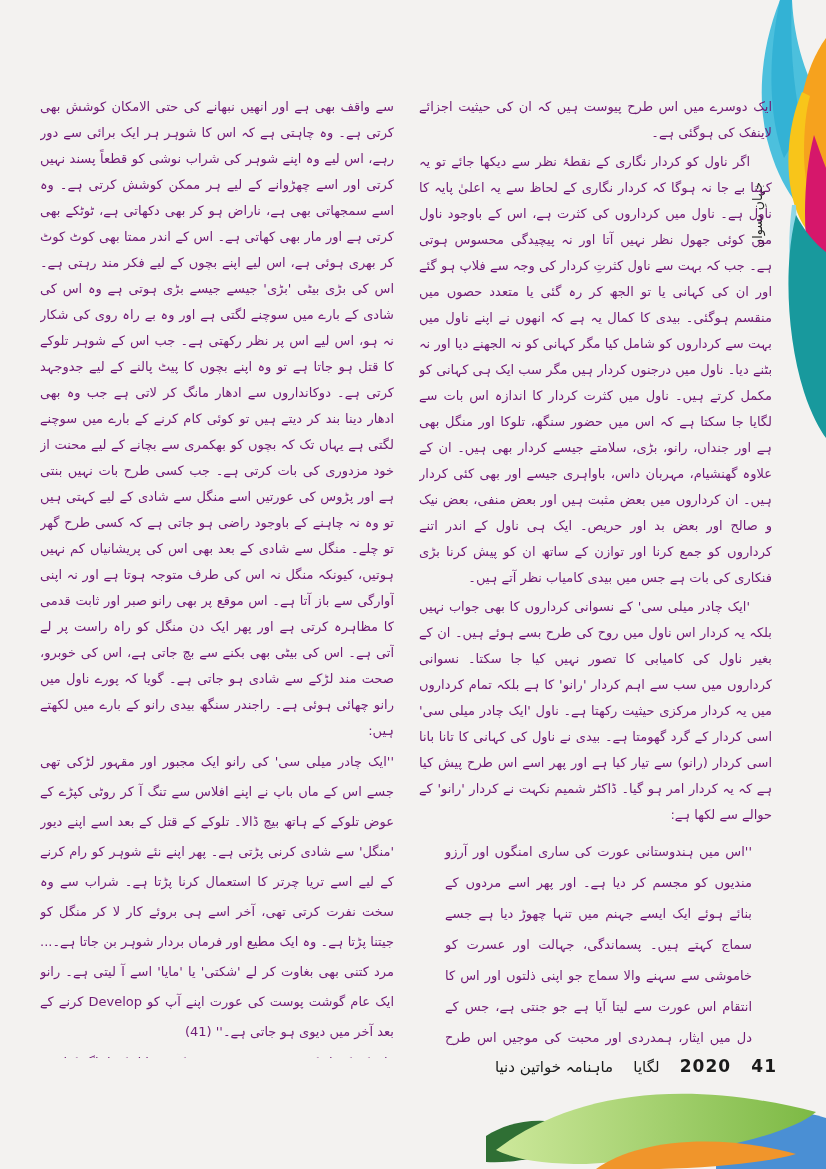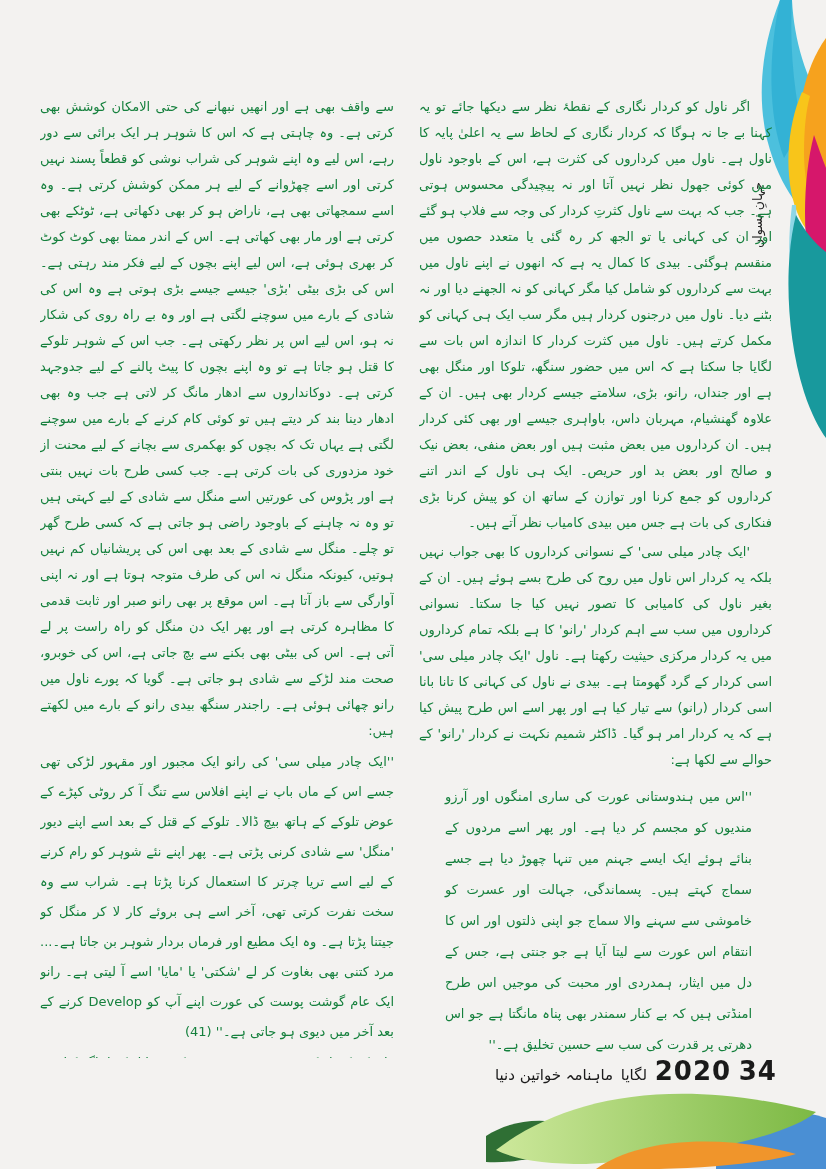--- a/index.html
+++ b/index.html
@@ -7,21 +7,21 @@
     width:826px;height:1169px;position:relative;overflow:hidden;
     background:#f3f2f0;
     font-family:"DejaVu Sans",sans-serif;
     color:#1a1a1a;
   }
   .page{position:absolute;inset:0;}
   
   .col{
     position:absolute;top:94px;height:964px;overflow:hidden;
     direction:rtl;text-align:justify;
-    font-size:13px;line-height:26px;color:#15803d;
+    font-size:13px;line-height:26px;color:#701a75;
   }
   .col-left{left:40px;width:354px;}
   .col-right{left:419px;width:353px;}
   .col p{margin:0 0 3px 0;}
   .col p.indent{text-indent:22px;}
   .quote{
     margin:8px 34px 8px 38px;
     line-height:30px;
     text-align:justify;
   }
@@ -34,21 +34,21 @@
     direction:rtl;text-align:center;
     font-size:12.5px;color:#222;letter-spacing:.5px;white-space:nowrap;
   }
   
   .footer{
     position:absolute;left:495px;top:1056px;width:282px;height:32px;
     display:flex;direction:ltr;align-items:baseline;justify-content:space-between;
     gap:0;white-space:nowrap;
   }
   .footer .urdu{font-size:15px;direction:rtl;}
-  .footer .num{font-size:26px;font-weight:bold;letter-spacing:1px;}
+  .footer .num{font-size:17px;font-weight:bold;letter-spacing:1px;}
   
   .ribbon-top-right{position:absolute;right:0;top:0;width:82px;height:445px;}
   .leaves-bottom-right{position:absolute;right:0;bottom:0;width:340px;height:95px;}
   svg{display:block;width:100%;height:100%;}
 </style>
 </head>
 <body>
 
 <div class="page">
 
@@ -60,40 +60,41 @@
       <path d="M58,92 C42,128 40,178 53,212 C60,230 72,242 82,248 L82,228 C68,214 60,184 60,152 C60,130 62,110 66,96 Z" fill="#f8c51a"></path>
       <path d="M48,205 C44,238 44,268 50,298 L60,268 C56,248 52,226 52,205 Z" fill="#8ed6e6"></path>
       <path d="M70,135 C58,180 58,245 70,290 C74,303 79,312 82,316 L82,168 C78,158 74,146 70,135 Z" fill="#d6176b"></path>
       <path d="M52,215 C40,262 42,335 60,392 C67,414 76,430 82,438 L82,252 C70,243 60,230 52,215 Z" fill="#18999d"></path>
     </svg>
   </div>
 
   <div class="side-label">جہانِ نسواں</div>
 
   <div class="col col-right">
+    <p>ایک دوسرے میں اس طرح پیوست ہیں کہ ان کی حیثیت اجزائے لاینفک کی ہوگئی ہے۔</p>
     <p class="indent">اگر ناول کو کردار نگاری کے نقطۂ نظر سے دیکھا جائے تو یہ کہنا بے جا نہ ہوگا کہ کردار نگاری کے لحاظ سے یہ اعلیٰ پایہ کا ناول ہے۔ ناول میں کرداروں کی کثرت ہے، اس کے باوجود ناول میں کوئی جھول نظر نہیں آتا اور نہ پیچیدگی محسوس ہوتی ہے۔ جب کہ بہت سے ناول کثرتِ کردار کی وجہ سے فلاپ ہو گئے اور ان کی کہانی یا تو الجھ کر رہ گئی یا متعدد حصوں میں منقسم ہوگئی۔ بیدی کا کمال یہ ہے کہ انھوں نے اپنے ناول میں بہت سے کرداروں کو شامل کیا مگر کہانی کو نہ الجھنے دیا اور نہ بٹنے دیا۔ ناول میں درجنوں کردار ہیں مگر سب ایک ہی کہانی کو مکمل کرتے ہیں۔ ناول میں کثرت کردار کا اندازہ اس بات سے لگایا جا سکتا ہے کہ اس میں حضور سنگھ، تلوکا اور منگل بھی ہے اور جنداں، رانو، بڑی، سلامتے جیسے کردار بھی ہیں۔ ان کے علاوہ گھنشیام، مہربان داس، باواہری جیسے اور بھی کئی کردار ہیں۔ ان کرداروں میں بعض مثبت ہیں اور بعض منفی، بعض نیک و صالح اور بعض بد اور حریص۔ ایک ہی ناول کے اندر اتنے کرداروں کو جمع کرنا اور توازن کے ساتھ ان کو پیش کرنا بڑی فنکاری کی بات ہے جس میں بیدی کامیاب نظر آتے ہیں۔</p>
     <p class="indent">'ایک چادر میلی سی' کے نسوانی کرداروں کا بھی جواب نہیں بلکہ یہ کردار اس ناول میں روح کی طرح بسے ہوئے ہیں۔ ان کے بغیر ناول کی کامیابی کا تصور نہیں کیا جا سکتا۔ نسوانی کرداروں میں سب سے اہم کردار 'رانو' کا ہے بلکہ تمام کرداروں میں یہ کردار مرکزی حیثیت رکھتا ہے۔ ناول 'ایک چادر میلی سی' اسی کردار کے گرد گھومتا ہے۔ بیدی نے ناول کی کہانی کا تانا بانا اسی کردار (رانو) سے تیار کیا ہے اور پھر اسے اس طرح پیش کیا ہے کہ یہ کردار امر ہو گیا۔ ڈاکٹر شمیم نکہت نے کردار 'رانو' کے حوالے سے لکھا ہے:</p>
     <p class="quote">''اس میں ہندوستانی عورت کی ساری امنگوں اور آرزو مندیوں کو مجسم کر دیا ہے۔ اور پھر اسے مردوں کے بنائے ہوئے ایک ایسے جہنم میں تنہا چھوڑ دیا ہے جسے سماج کہتے ہیں۔ پسماندگی، جہالت اور عسرت کو خاموشی سے سہنے والا سماج جو اپنی ذلتوں اور اس کا انتقام اس عورت سے لیتا آیا ہے جو جنتی ہے، جس کے دل میں ایثار، ہمدردی اور محبت کی موجیں اس طرح امنڈتی ہیں کہ بے کنار سمندر بھی پناہ مانگتا ہے جو اس دھرتی پر قدرت کی سب سے حسین تخلیق ہے۔''</p>
 
   </div>
 
   <div class="col col-left">
     <p>سے واقف بھی ہے اور انھیں نبھانے کی حتی الامکان کوشش بھی کرتی ہے۔ وہ چاہتی ہے کہ اس کا شوہر ہر ایک برائی سے دور رہے، اس لیے وہ اپنے شوہر کی شراب نوشی کو قطعاً پسند نہیں کرتی اور اسے چھڑوانے کے لیے ہر ممکن کوشش کرتی ہے۔ وہ اسے سمجھاتی بھی ہے، ناراض ہو کر بھی دکھاتی ہے، ٹوٹکے بھی کرتی ہے اور مار بھی کھاتی ہے۔ اس کے اندر ممتا بھی کوٹ کوٹ کر بھری ہوئی ہے، اس لیے اپنے بچوں کے لیے فکر مند رہتی ہے۔ اس کی بڑی بیٹی 'بڑی' جیسے جیسے بڑی ہوتی ہے وہ اس کی شادی کے بارے میں سوچنے لگتی ہے اور وہ بے راہ روی کی شکار نہ ہو، اس لیے اس پر نظر رکھتی ہے۔ جب اس کے شوہر تلوکے کا قتل ہو جاتا ہے تو وہ اپنے بچوں کا پیٹ پالنے کے لیے جدوجہد کرتی ہے۔ دوکانداروں سے ادھار مانگ کر لاتی ہے جب وہ بھی ادھار دینا بند کر دیتے ہیں تو کوئی کام کرنے کے بارے میں سوچنے لگتی ہے یہاں تک کہ بچوں کو بھکمری سے بچانے کے لیے محنت از خود مزدوری کی بات کرتی ہے۔ جب کسی طرح بات نہیں بنتی ہے اور پڑوس کی عورتیں اسے منگل سے شادی کے لیے کہتی ہیں تو وہ نہ چاہنے کے باوجود راضی ہو جاتی ہے کہ کسی طرح گھر تو چلے۔ منگل سے شادی کے بعد بھی اس کی پریشانیاں کم نہیں ہوتیں، کیونکہ منگل نہ اس کی طرف متوجہ ہوتا ہے اور نہ اپنی آوارگی سے باز آتا ہے۔ اس موقع پر بھی رانو صبر اور ثابت قدمی کا مظاہرہ کرتی ہے اور پھر ایک دن منگل کو راہ راست پر لے آتی ہے۔ اس کی بیٹی بھی بکنے سے بچ جاتی ہے، اس کی خوبرو، صحت مند لڑکے سے شادی ہو جاتی ہے۔ گویا کہ پورے ناول میں رانو چھائی ہوئی ہے۔ راجندر سنگھ بیدی رانو کے بارے میں لکھتے ہیں:</p>
     <p class="quote">
       <span>''ایک چادر میلی سی' کی رانو ایک مجبور اور مقہور لڑکی تھی جسے اس کے ماں باپ نے اپنے افلاس سے تنگ آ کر روٹی کپڑے کے عوض تلوکے کے ہاتھ بیچ ڈالا۔ تلوکے کے قتل کے بعد اسے اپنے دیور 'منگل' سے شادی کرنی پڑتی ہے۔ پھر اپنے نئے شوہر کو رام کرنے کے لیے اسے تریا چرتر کا استعمال کرنا پڑتا ہے۔ شراب سے وہ سخت نفرت کرتی تھی، آخر اسے ہی بروئے کار لا کر منگل کو جیتنا پڑتا ہے۔ وہ ایک مطیع اور فرماں بردار شوہر بن جاتا ہے۔... مرد کتنی بھی بغاوت کر لے 'شکتی' یا 'مایا' اسے آ لیتی ہے۔ رانو ایک عام گوشت پوست کی عورت اپنے آپ کو Develop کرنے کے بعد آخر میں دیوی ہو جاتی ہے۔''</span>
       <span class="citation">(41)</span>
     </p>
     <p>رانو کے کردار کے ذریعے بیدی نے عورت کے مسائل کو اجاگر کیا</p>
   </div>
 
   <div class="footer">
     <span class="urdu">ماہنامہ خواتین دنیا</span>
     <span class="urdu">لگایا</span>
     <span class="num">2020</span>
-    <span class="num">34</span>
+    <span class="num">41</span>
   </div>
 
   <div class="leaves-bottom-right">
     <svg viewBox="0 0 340 95" preserveAspectRatio="none" aria-hidden="true">
       <path d="M230,70 C260,38 300,30 340,44 L340,95 L230,95 Z" fill="#4a8fd4"></path>
       <path d="M0,62 C28,44 64,42 100,56 C80,78 40,90 0,88 Z" fill="#2f6f34"></path>
       <defs>
         <linearGradient id="leafGreen" x1="0" y1="0" x2="1" y2="0">
           <stop offset="0" stop-color="#cde89b"></stop>
           <stop offset="1" stop-color="#7cb944"></stop>

